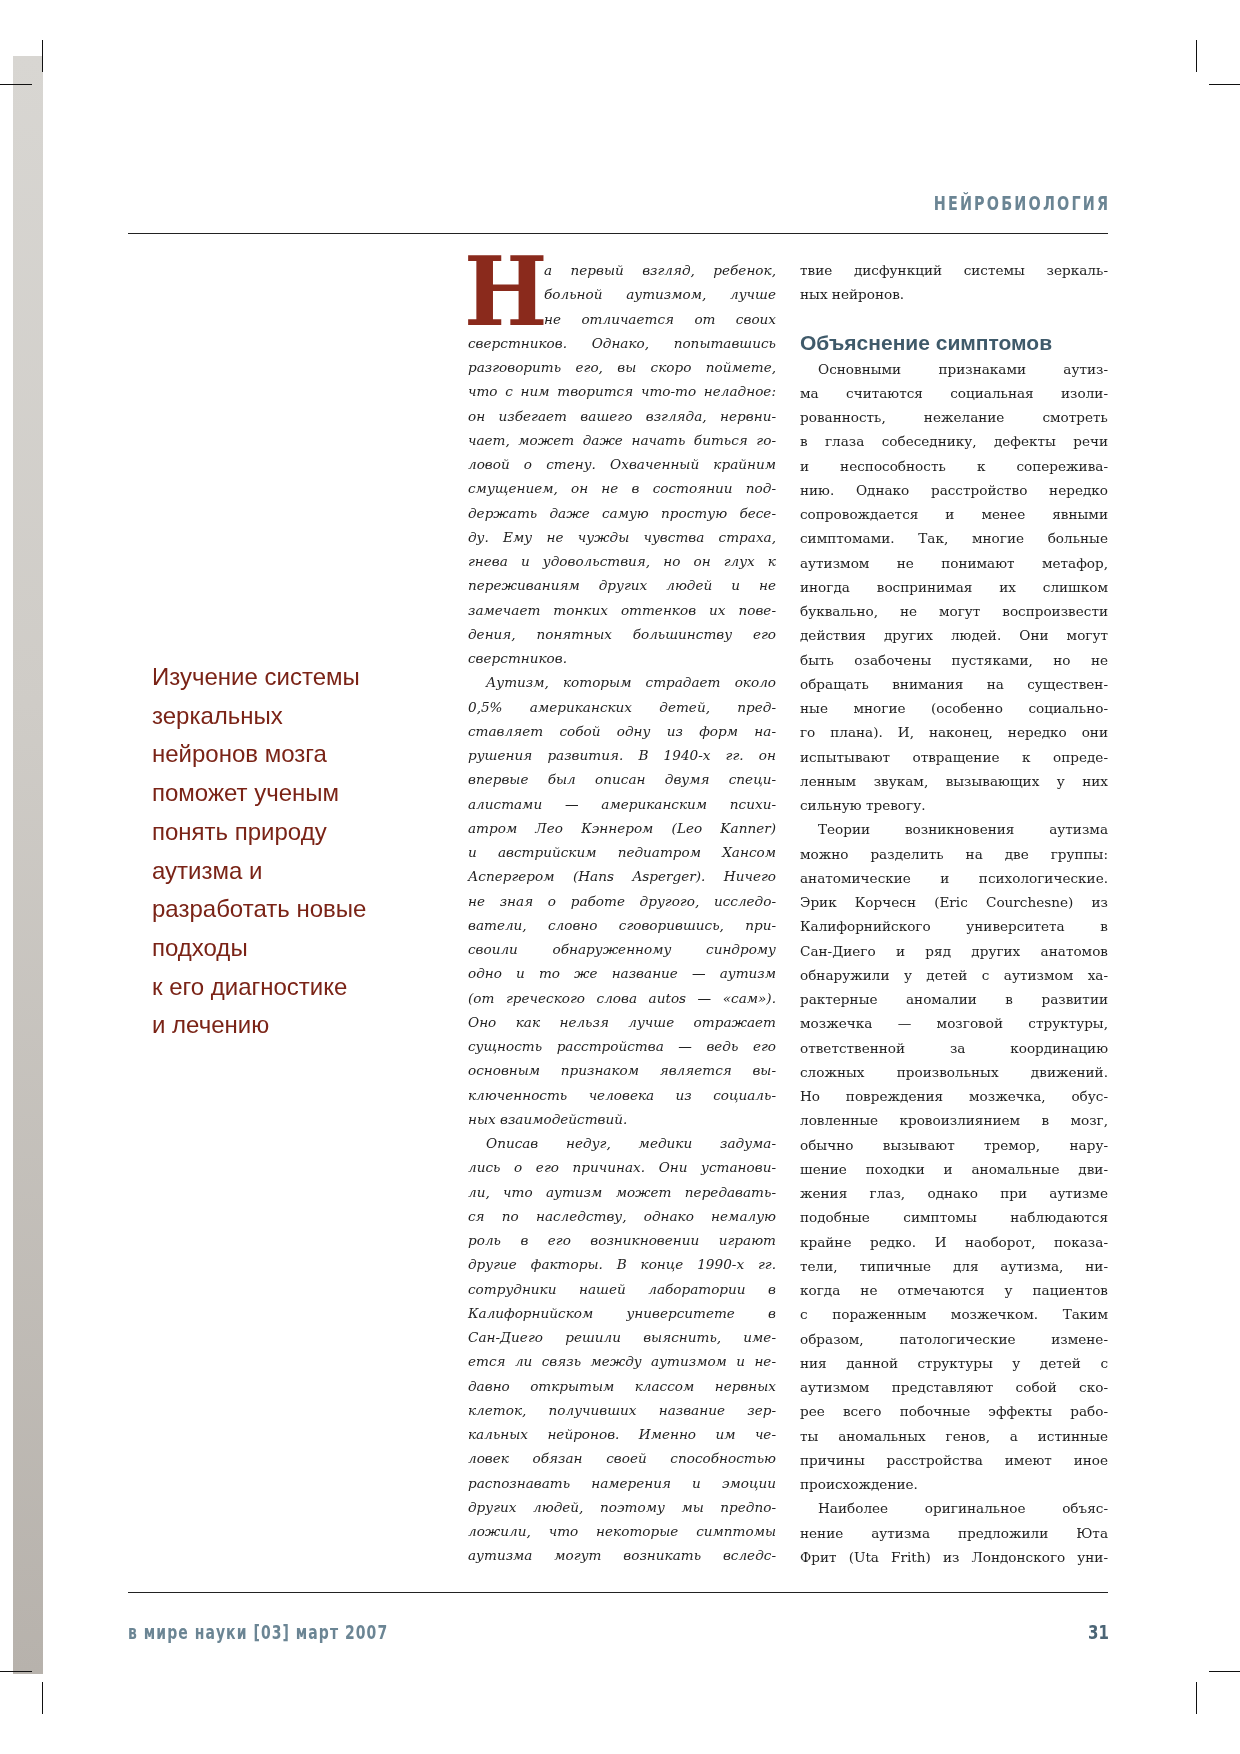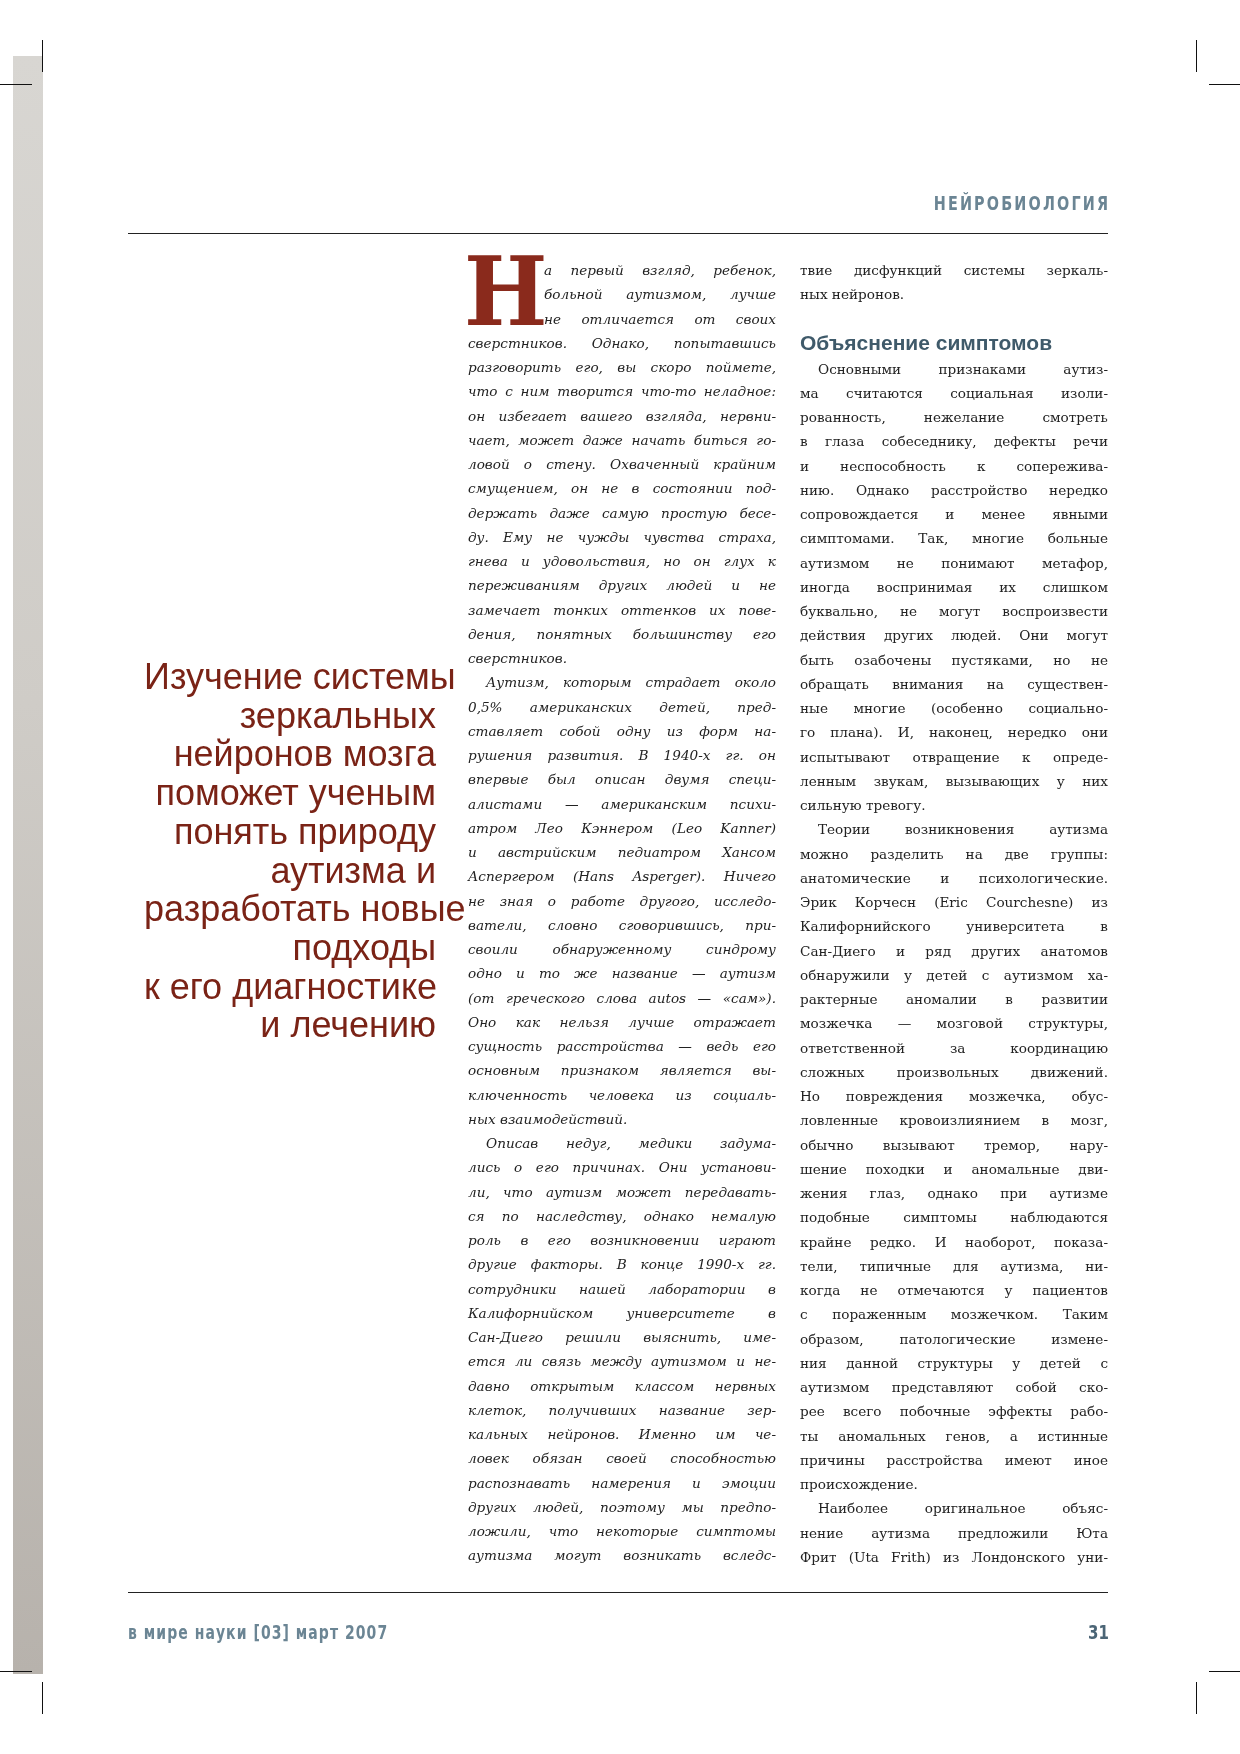--- a/index.html
+++ b/index.html
@@ -12,22 +12,22 @@
     .crop.v { width: 1px; height: 32px; }
     .crop.h { height: 1px; width: 32px; }
 
     .section-label { position: absolute; right: 130px; top: 191px; font-family: "DejaVu Sans", sans-serif;
       font-weight: bold; font-size: 20px; letter-spacing: 3px; color: #6b8594; transform: scaleX(0.72); transform-origin: right center; }
 
     .rule { position: absolute; left: 128px; width: 980px; height: 1px; background: #222; }
     .rule.top { top: 233px; }
     .rule.bottom { top: 1592px; }
 
-    .pullquote { position: absolute; left: 144px; top: 658px; width: 292px; text-align: right;
-      font-family: "Liberation Sans", sans-serif; font-size: 36px; line-height: 38.7px; color: #7a2316; }
+    .pullquote { position: absolute; left: 152px; top: 658px; width: 292px; text-align: left;
+      font-family: "Liberation Sans", sans-serif; font-size: 24px; line-height: 38.7px; color: #7a2316; }
     .pullquote .line { display: block; white-space: nowrap; }
 
     .col { position: absolute; top: 258px; width: 308px; font-family: "DejaVu Serif", serif;
       font-size: 13.6px; line-height: 24.25px; color: #222; }
     .col.c1 { left: 468px; font-style: italic; }
     .col.c2 { left: 800px; }
     .col .ln { display: block; white-space: nowrap; text-align: justify; text-align-last: justify; height: 24.25px; overflow: visible; }
     .col .ln.last { text-align-last: left; }
     .col .ln.indent { padding-left: 18px; }
     .col .ln.drop { padding-left: 76px; }

